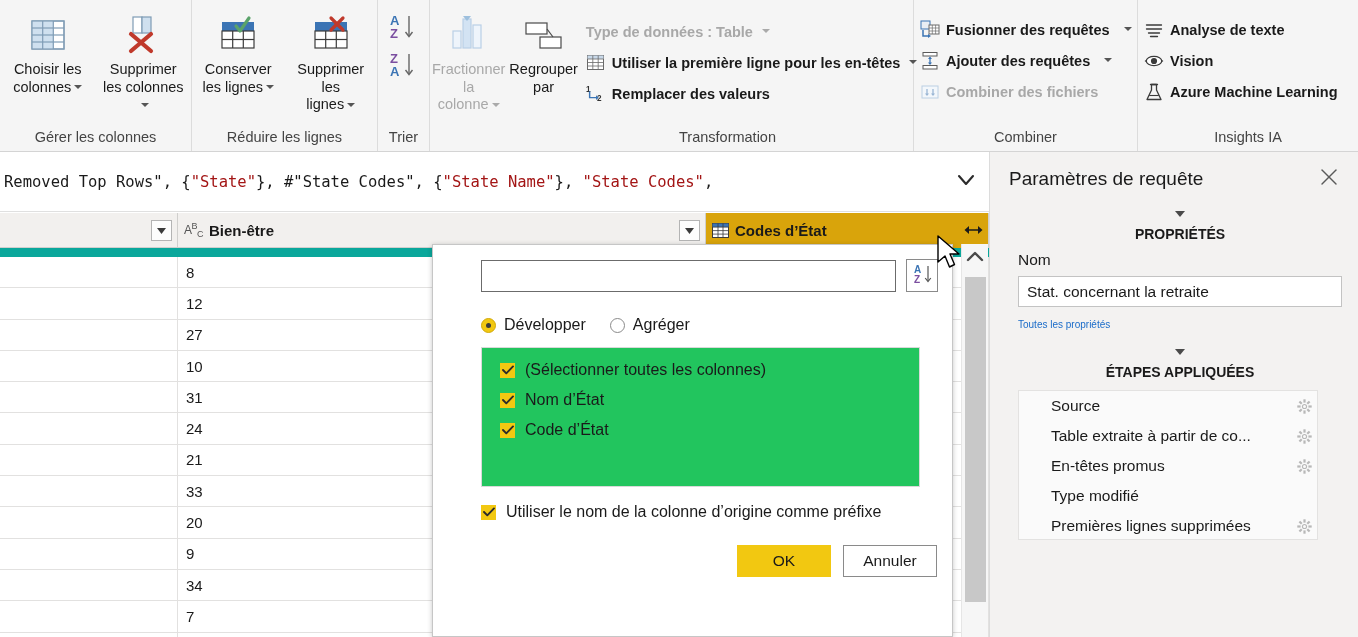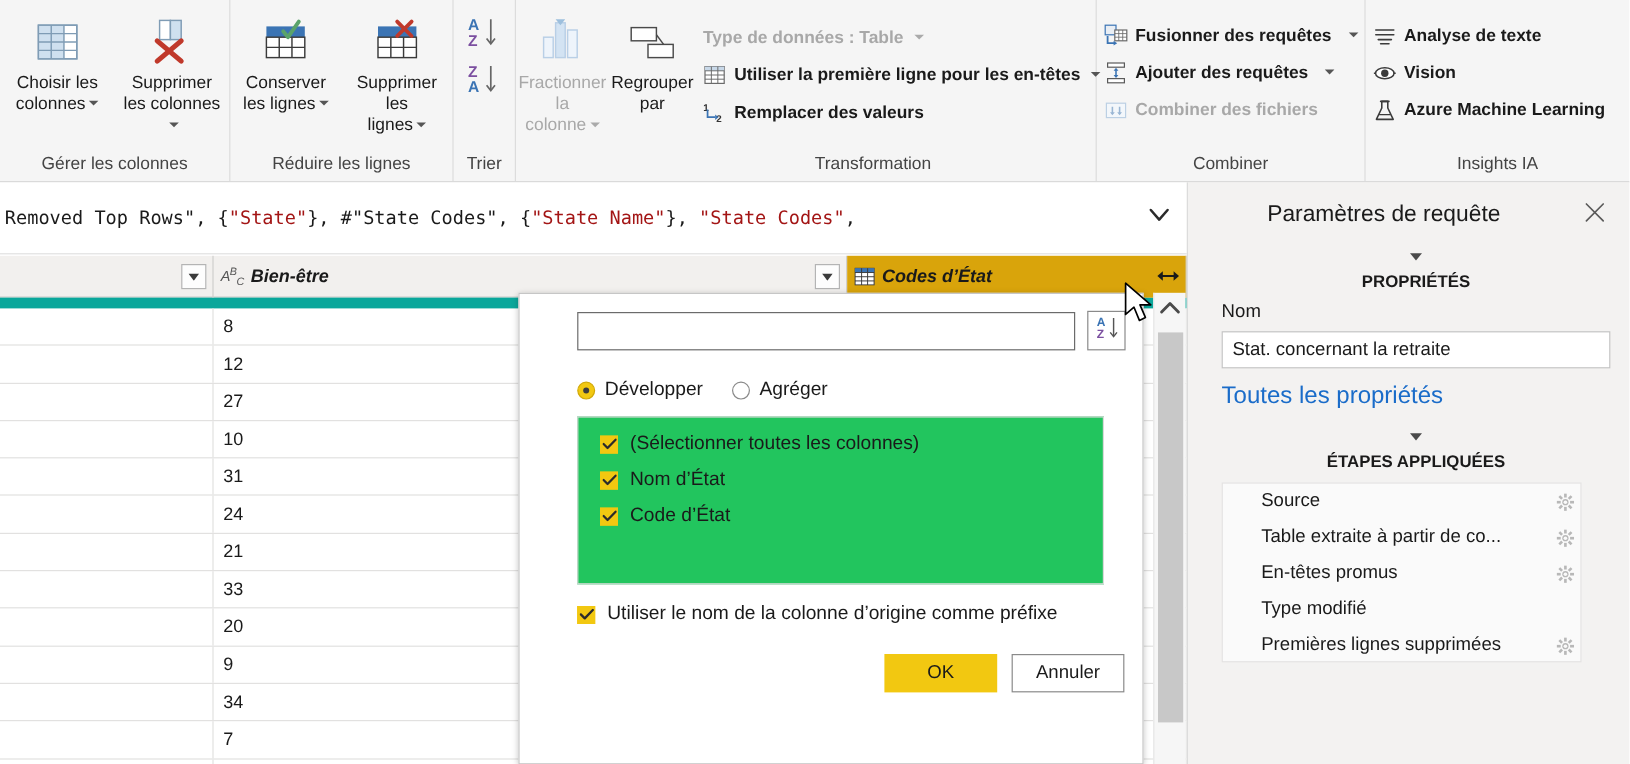--- a/index.html
+++ b/index.html
@@ -77,21 +77,21 @@
   .fchev {
     width: 46px; height: 100%; display:flex;align-items:center;justify-content:center;
     cursor: default;
   }
 
   
   .grid {
     position: absolute; left: 0; top: 213px; width: 989px; height: 424px;
     background: #fff; overflow: hidden;
   }
-  .ghead { display: flex; height: 35px; background: #f2f0ee; border-bottom: 1px solid #d0cfcd; font-style: italic; }
+  .ghead { display: flex; height: 35px; background: #f2f0ee; border-bottom: 1px solid #d0cfcd; }
   .gcell-h {
     display: flex; align-items: center; height: 35px;
     font-size: 15px; font-weight: bold; color: #1a1a1a;
     border-right: 1px solid #d0cfcd; padding: 0 6px; gap: 6px;
     position: relative;
   }
   .gcell-h.sel { background: #d9a40b; }
   .typeicon { font-size: 12px; color: #555; font-weight: normal; letter-spacing: -0.5px; }
   .filterbtn {
     width: 21px; height: 21px; border: 1px solid #b4b4b4; background: #fdfdfd;
@@ -185,40 +185,39 @@
   }
 
   
   .rpanel {
     position: absolute; left: 989px; top: 152px; width: 369px; height: 485px;
     background: #f3f2f1; border-left: 1px solid #dcdcdc;
   }
   .rp-title {
     display: flex; align-items: center; justify-content: space-between;
     padding: 14px 16px 0 19px;
-    margin-left: 47px;
   }
   .rp-title h2 { margin: 0; font-size: 19px; font-weight: normal; color: #1a1a1a; }
   .rp-close { width: 26px; height: 26px; display:flex;align-items:center;justify-content:center; cursor: default; }
 
   .rp-sec {
     display: flex; align-items: center; gap: 9px; padding: 17px 0 0 12px;
     font-size: 14px; font-weight: bold; color: #1a1a1a; cursor: default; flex-direction: column;
   }
   .tri {
     width: 0; height: 0; border-left: 5px solid transparent; border-right: 5px solid transparent;
     border-top: 6px solid #4a4a4a; margin-top: 2px;
   }
   .rp-sublabel { padding: 9px 0 0 28px; font-size: 15.5px; color: #1a1a1a; }
   .rp-input {
     display:block; margin: 7px 16px 0 28px; height: 31px; width: 324px;
     border: 1px solid #c3c3c3; background: #fff; font-size: 15.5px; padding: 0 8px;
     color: #1a1a1a; outline: none; font-family: "Liberation Sans", sans-serif;
   }
-  .rp-link { padding: 12px 0 0 28px; font-size: 20px; color: #1a6cc9; cursor: default; }
+  .rp-link { padding: 12px 0 0 28px; font-size: 10px; color: #1a6cc9; cursor: default; }
 
   .steps {
     margin: 10px 16px 0 28px; width: 300px; height: 150px;
     background: #fafafa; border: 1px solid #e3e2e1; overflow: hidden;
   }
   .step {
     display: flex; align-items: center; height: 30px; padding-left: 10px;
     font-size: 15.5px; color: #1a1a1a; position: relative; cursor: default;
   }
   .step .sx { width: 20px; display:flex;align-items:center;justify-content:center; flex:0 0 20px; }

